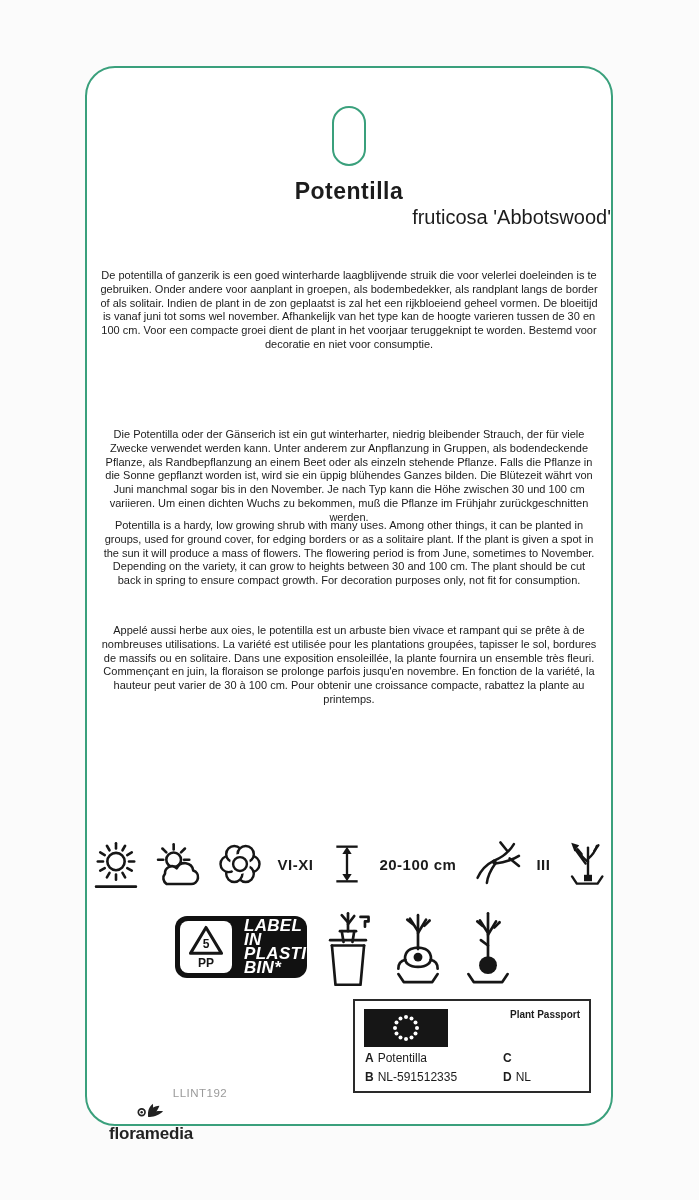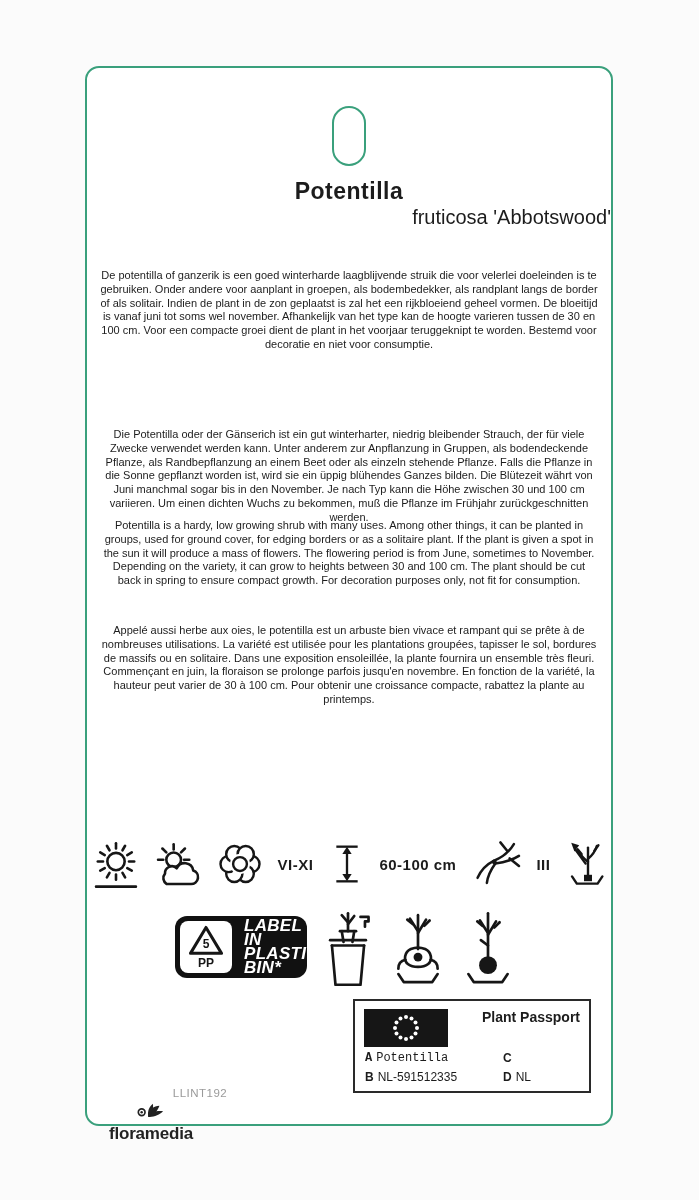--- a/index.html
+++ b/index.html
@@ -2,21 +2,21 @@
 <html><head>
 <meta charset="utf-8">
 <style>
   html,body{margin:0;padding:0;}
   body{
     width:699px;height:1200px;background:#fbfbfb;overflow:hidden;
     font-family:"Liberation Sans", sans-serif;color:#1c1c1c;position:relative;
   }
   .card{
     position:absolute;left:85px;top:66px;width:528px;height:1060px;
-    background:#ffffff;border:2.5px solid #3aa07c;border-radius:14px;box-sizing:border-box;
+    background:#ffffff;border:2.5px solid #3aa07c;border-radius:30px;box-sizing:border-box;
   }
   .hole{
     position:absolute;left:50%;transform:translateX(-50%);top:38px;
     width:34px;height:60px;border:2.5px solid #3aa07c;border-radius:18px;background:#fff;box-sizing:border-box;
   }
   .title{
     position:absolute;top:110px;left:0;width:100%;text-align:center;
     font-size:23px;font-weight:bold;letter-spacing:.5px;margin:0;
   }
   .subtitle{
@@ -50,24 +50,24 @@
   }
   .pots{
     position:absolute;left:236px;top:830px;width:280px;height:92px;
     display:flex;align-items:flex-end;gap:20px;
   }
   .passport{
     position:absolute;left:266px;top:931px;width:238px;height:94px;
     border:2px solid #2a2a2a;background:#fff;box-sizing:border-box;
   }
   .passport .flag{position:absolute;left:9px;top:8px;}
-  .passport .pp-title{position:absolute;right:9px;top:8px;font-size:14px;font-weight:bold;margin-left:10px;}
+  .passport .pp-title{position:absolute;right:9px;top:8px;font-size:10px;font-weight:bold;margin-left:10px;}
   .passport .row{position:absolute;font-size:12px;}
   .passport .row b{font-weight:bold;margin-right:4px;}
-  .pos-a{left:10px;top:50px;font-family:Liberation Mono, monospace;}
+  .pos-a{left:10px;top:50px;}
   .pos-b{left:10px;top:69px;}
   .pos-c{left:148px;top:50px;}
   .pos-d{left:148px;top:69px;}
   .print-code{
     position:absolute;left:48px;top:1019px;width:130px;text-align:center;
     font-size:11.5px;color:#9a9a9a;letter-spacing:.5px;
   }
   .brand{
     position:absolute;left:22px;top:1034px;display:flex;align-items:center;gap:3px;flex-direction:column;
   }
@@ -141,21 +141,21 @@
       <svg viewBox="0 0 60 60" width="40">
         <g stroke="#161616" stroke-width="3.5">
           <line x1="14" y1="4" x2="46" y2="4"></line>
             <line x1="14" y1="56" x2="46" y2="56"></line>
           <line x1="30" y1="10" x2="30" y2="50"></line>
         </g>
         <polygon points="30,4 23,15 37,15" fill="#161616"></polygon>
         <polygon points="30,56 23,45 37,45" fill="#161616"></polygon>
       </svg>
     </span>
-    <span class="lbl">60-100 cm</span>
+    <span class="lbl">20-100 cm</span>
     <span>
       <svg viewBox="0 0 64 60" width="54">
         <g fill="none" stroke="#161616" stroke-width="3" stroke-linecap="round">
           <path d="M52,6 C46,16 38,22 28,26"></path>
           <path d="M58,20 C50,25 40,28 30,29"></path>
           <path d="M28,26 C20,30 13,37 9,46"></path>
           <path d="M30,29 C25,36 21,43 20,52"></path>
           <path d="M44,14 L36,4"></path>
           <path d="M47,23 L58,32"></path>
         </g>

